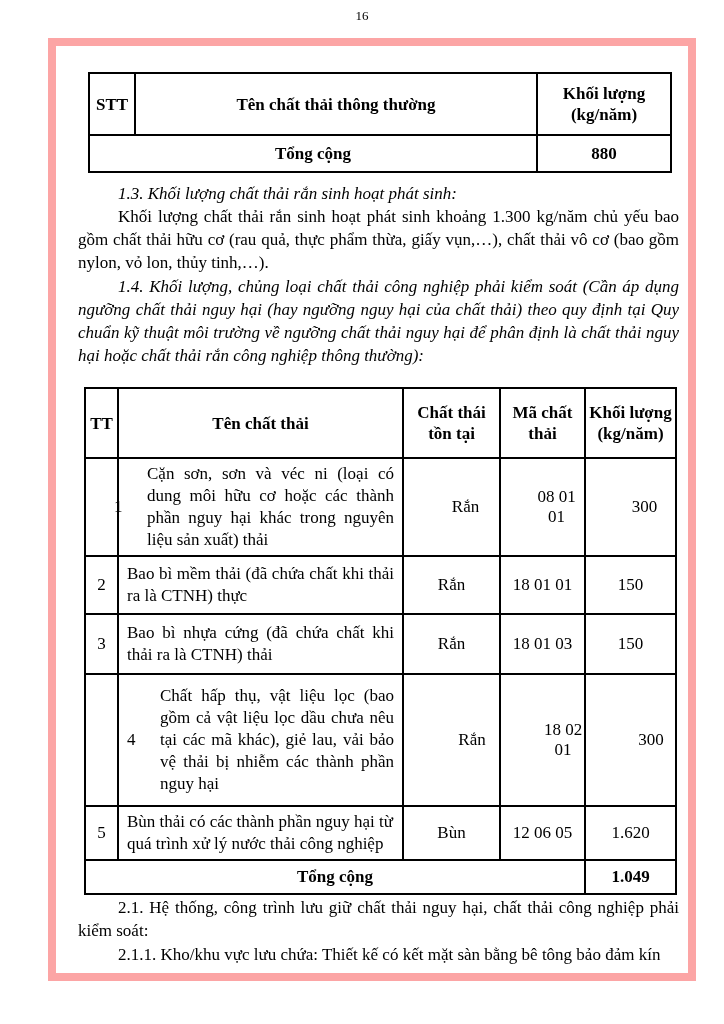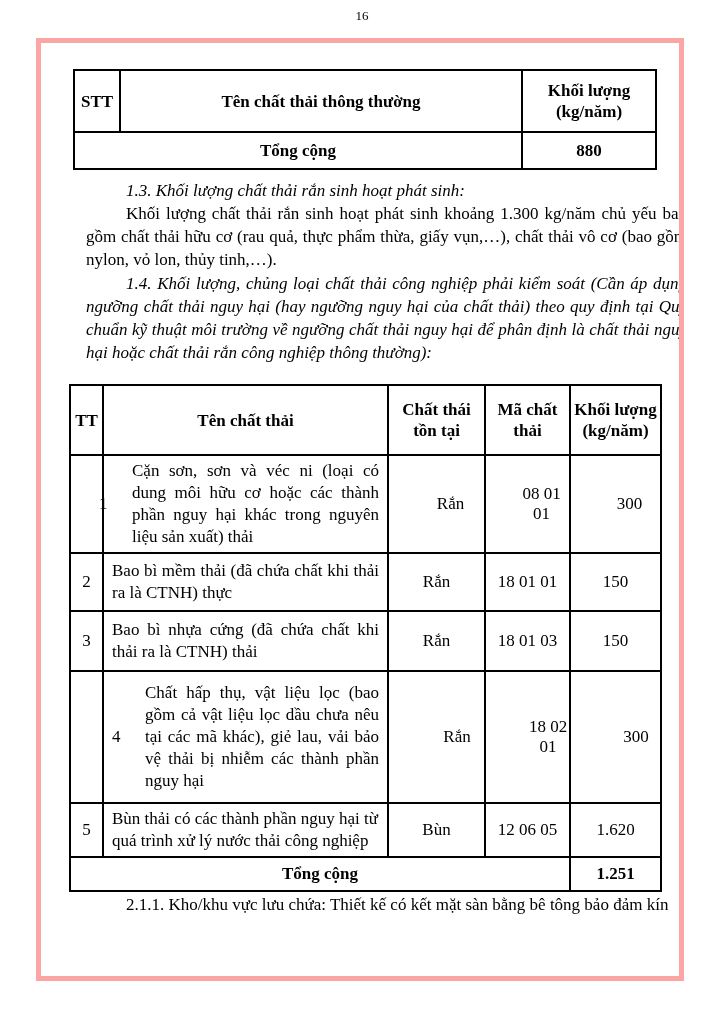--- a/index.html
+++ b/index.html
@@ -3,37 +3,37 @@
 <meta charset="utf-8">
 <style>
   * { margin:0; padding:0; box-sizing:border-box; }
   html,body { background:#ffffff; }
   body {
     width:724px; height:1024px; position:relative;
     color:#000; font-family:"Liberation Serif", serif; font-size:17px;
   }
   .page-number { position:absolute; top:8px; left:0; width:100%; text-align:center; font-size:13px; }
   .frame {
-    position:absolute; left:36px; top:38px; width:648px; height:943px;
-    border:5px solid #fca5a5; padding:26px 18px 0 22px; overflow:hidden;
+    position:absolute; left:48px; top:38px; width:648px; height:943px;
+    border:8px solid #fca5a5; padding:26px 18px 0 22px; overflow:hidden;
   }
   table { border-collapse:collapse; table-layout:fixed; }
   th, td { border:2px solid #000; vertical-align:middle; }
   thead th { font-weight:bold; text-align:center; line-height:21px; }
 
   
   .t1 { width:582px; margin-left:10px; }
   .t1 .c-stt  { width:46px; }
   .t1 .c-name { width:402px; }
   .t1 .c-mass { width:134px; }
   .t1 thead th { height:62px; }
   .t1 .total-row td { height:37px; font-weight:bold; text-align:center; }
 
   
-  .para { width:601px; margin-left:23px; text-align:justify; line-height:23px; text-indent:40px; }
+  .para { width:601px; text-align:justify; line-height:23px; text-indent:40px; }
   .p13-head { font-style:italic; margin-top:9px; }
   .p13-body { }
   .p14 { font-style:italic; margin-top:1px; }
 
   
   .t2 { width:591px; margin-left:6px; margin-top:20px; }
   .t2 .c-tt    { width:33px; }
   .t2 .c-name  { width:285px; }
   .t2 .c-state { width:97px; }
   .t2 .c-code  { width:85px; }
@@ -133,20 +133,21 @@
       </tr>
       <tr class="r5">
         <td>5</td>
         <td class="name-cell">Bùn thải có các thành phần nguy hại từ quá trình xử lý nước thải công nghiệp</td>
         <td>Bùn</td>
         <td>12 06 05</td>
         <td>1.620</td>
       </tr>
       <tr class="total-row">
         <td colspan="4">Tổng cộng</td>
-        <td>1.251</td>
+        <td>1.049</td>
       </tr>
     </tbody>
   </table>
 
+  <p class="para p21">2.1. Hệ thống, công trình lưu giữ chất thải nguy hại, chất thải công nghiệp phải kiểm soát:</p>
   <p class="para p211">2.1.1. Kho/khu vực lưu chứa: Thiết kế có kết mặt sàn bằng bê tông bảo đảm kín</p>
 
 </div>
 
 </body></html>

